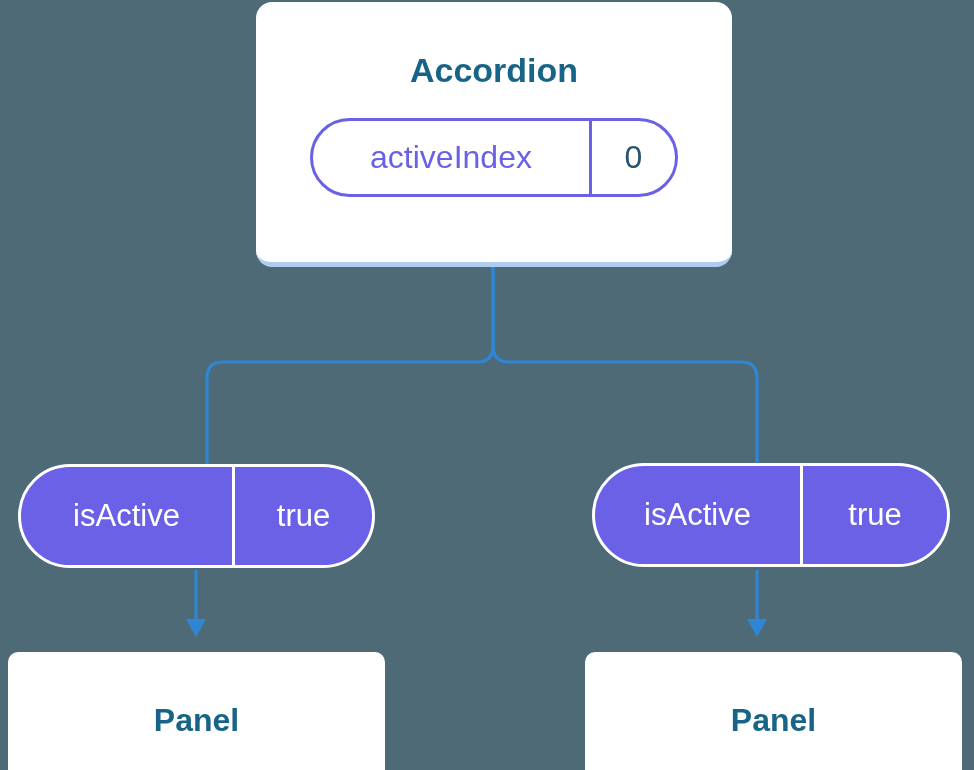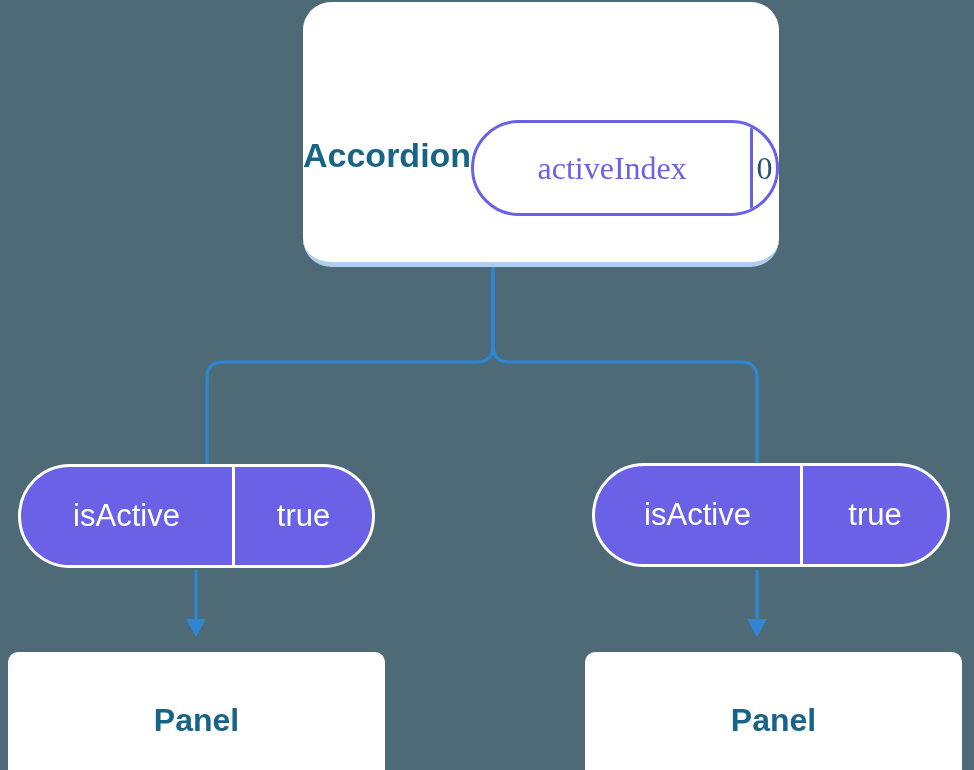--- a/index.html
+++ b/index.html
@@ -48,44 +48,42 @@
   .card {
     position: absolute;
     background: var(--card, #ffffff);
     border-bottom: 5px solid var(--card-edge, #aecdf0);
   }
   .accordion-card {
     left: 256px;
     top: 2px;
     width: 476px;
     height: 265px;
-    border-radius: 28px;
+    border-radius: 16px;
     display: flex;
-    flex-direction: row;
+    flex-direction: column;
     align-items: center;
     padding-top: 46px;
-    margin-left: 47px;
   }
   .card-title {
     font-size: 34px;
     font-weight: 700;
     color: var(--title-text, #186488);
     line-height: 44px;
   }
   .state-pill {
     margin-top: 26px;
     width: 368px;
-    height: 96px;
+    height: 79px;
     border: 3px solid var(--purple, #6a61e6);
     border-radius: 48px;
     background: var(--card, #ffffff);
     display: flex;
     align-items: stretch;
     overflow: hidden;
-    font-family: Liberation Serif, serif;
   }
   .state-name {
     flex: 0 0 276px;
     display: flex;
     align-items: center;
     justify-content: center;
     color: var(--purple, #6a61e6);
     font-size: 32px;
   }
   .pill-divider-outline {

